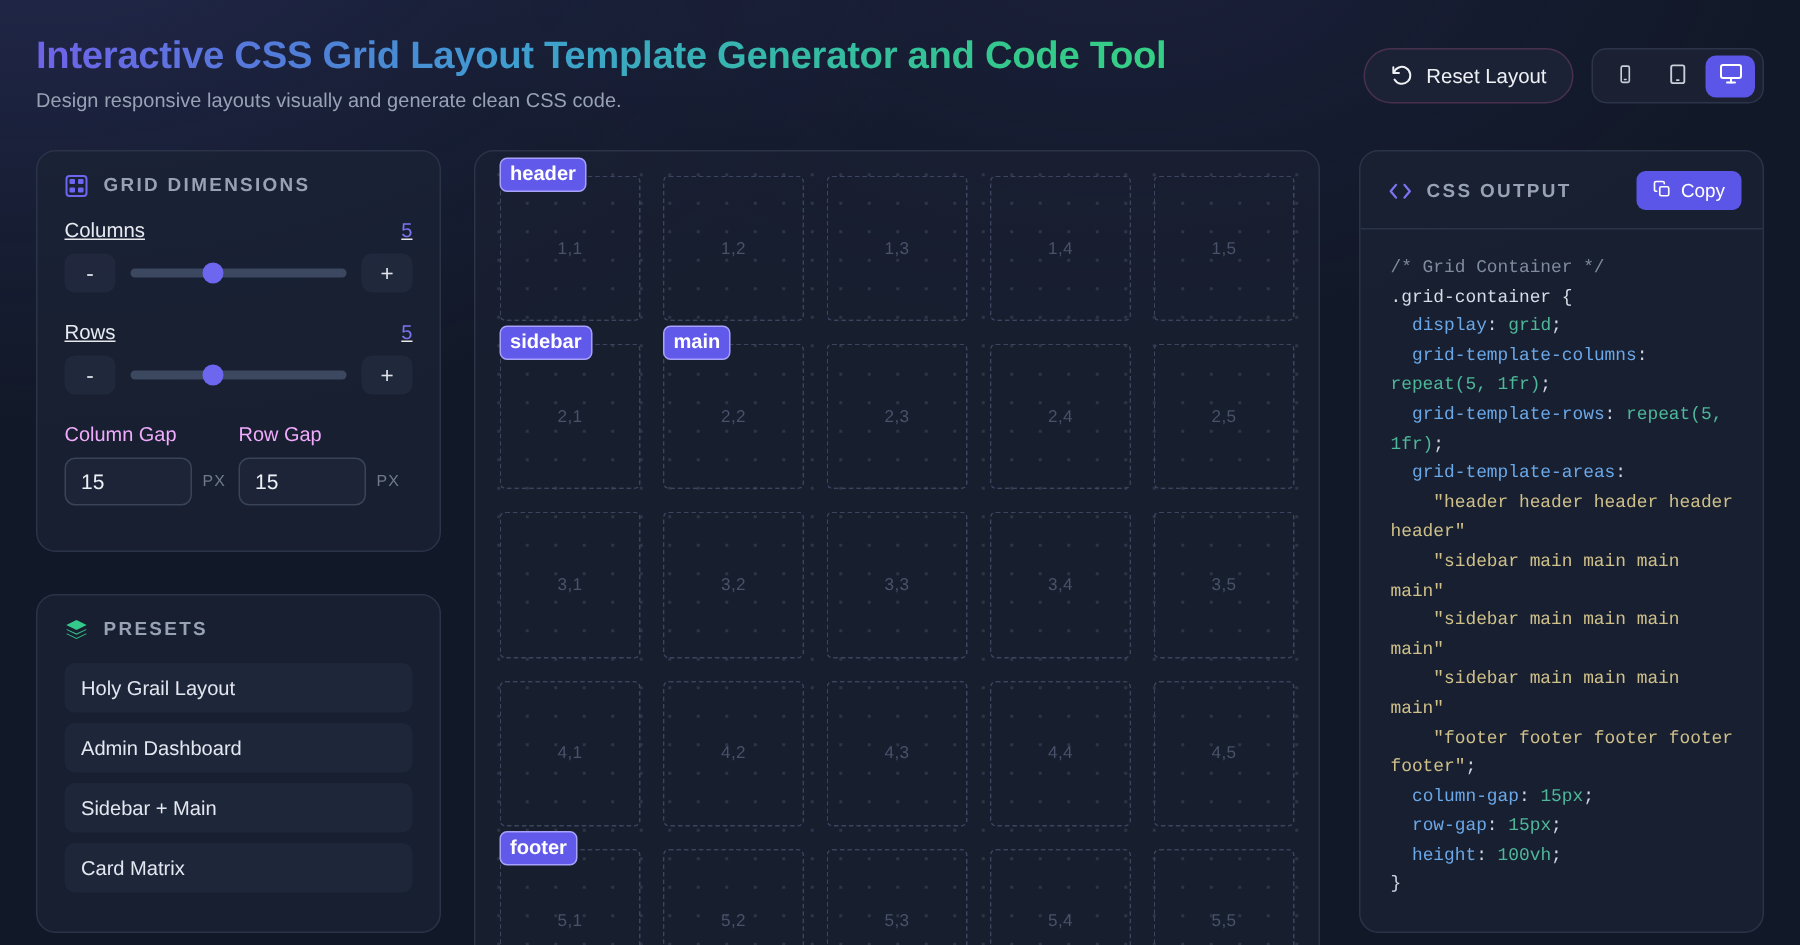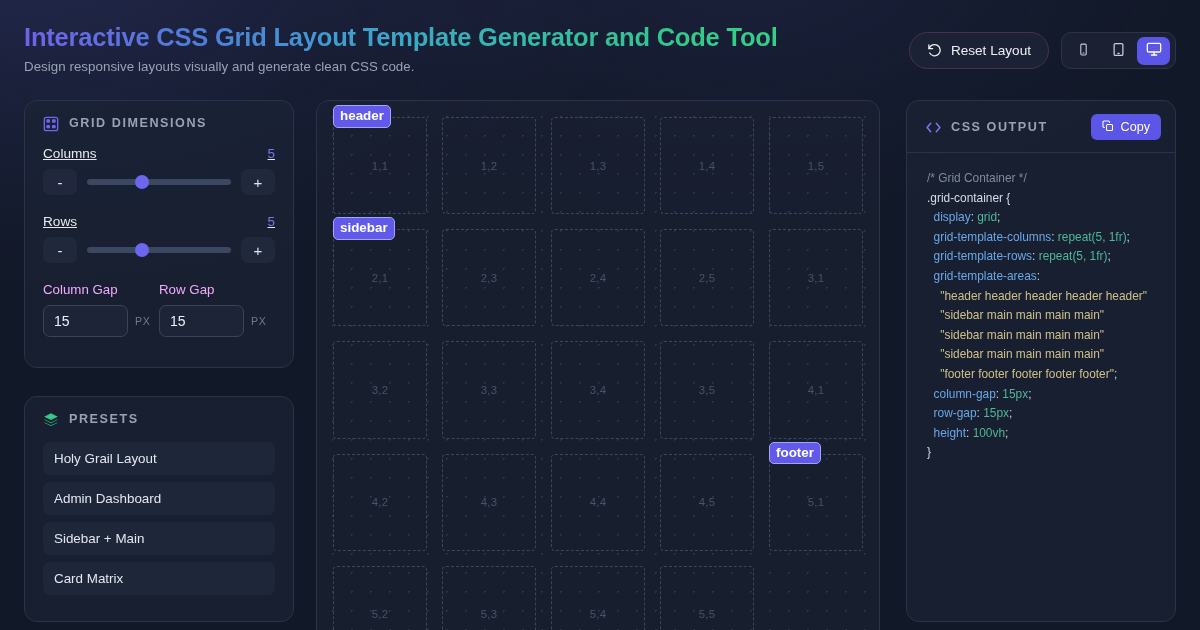--- a/index.html
+++ b/index.html
@@ -324,21 +324,21 @@
     border-radius: 6px;
     background: #5b55e8;
     color: #ffffff;
     font-size: 12.6px;
     font-family: "Liberation Sans", sans-serif;
     cursor: pointer;
   }
 
   .code-area {
     padding: 16px 16px 0 20px;
-    font-family: Liberation Sans, sans-serif;
+    font-family: Liberation Mono, monospace;
     font-size: 11.9px;
     line-height: 19.6px;
     white-space: pre-wrap;
     word-break: break-word;
     color: #cfd6e2;
     overflow: hidden;
     height: 470px;
   }
   .tok-comment { color: #7f8b9e; }
   .tok-sel     { color: #d7dde8; }
@@ -490,20 +490,24 @@
         <span class="cell-coord">1,4</span>
       </div>
       <div class="grid-cell">
         <span class="cell-coord">1,5</span>
       </div>
       <div class="grid-cell">
         <span class="area-badge">sidebar</span>
         <span class="cell-coord">2,1</span>
       </div>
       <div class="grid-cell">
+        <span class="area-badge">main</span>
+        <span class="cell-coord">2,2</span>
+      </div>
+      <div class="grid-cell">
         <span class="cell-coord">2,3</span>
       </div>
       <div class="grid-cell">
         <span class="cell-coord">2,4</span>
       </div>
       <div class="grid-cell">
         <span class="cell-coord">2,5</span>
       </div>
       <div class="grid-cell">
         <span class="cell-coord">3,1</span>

